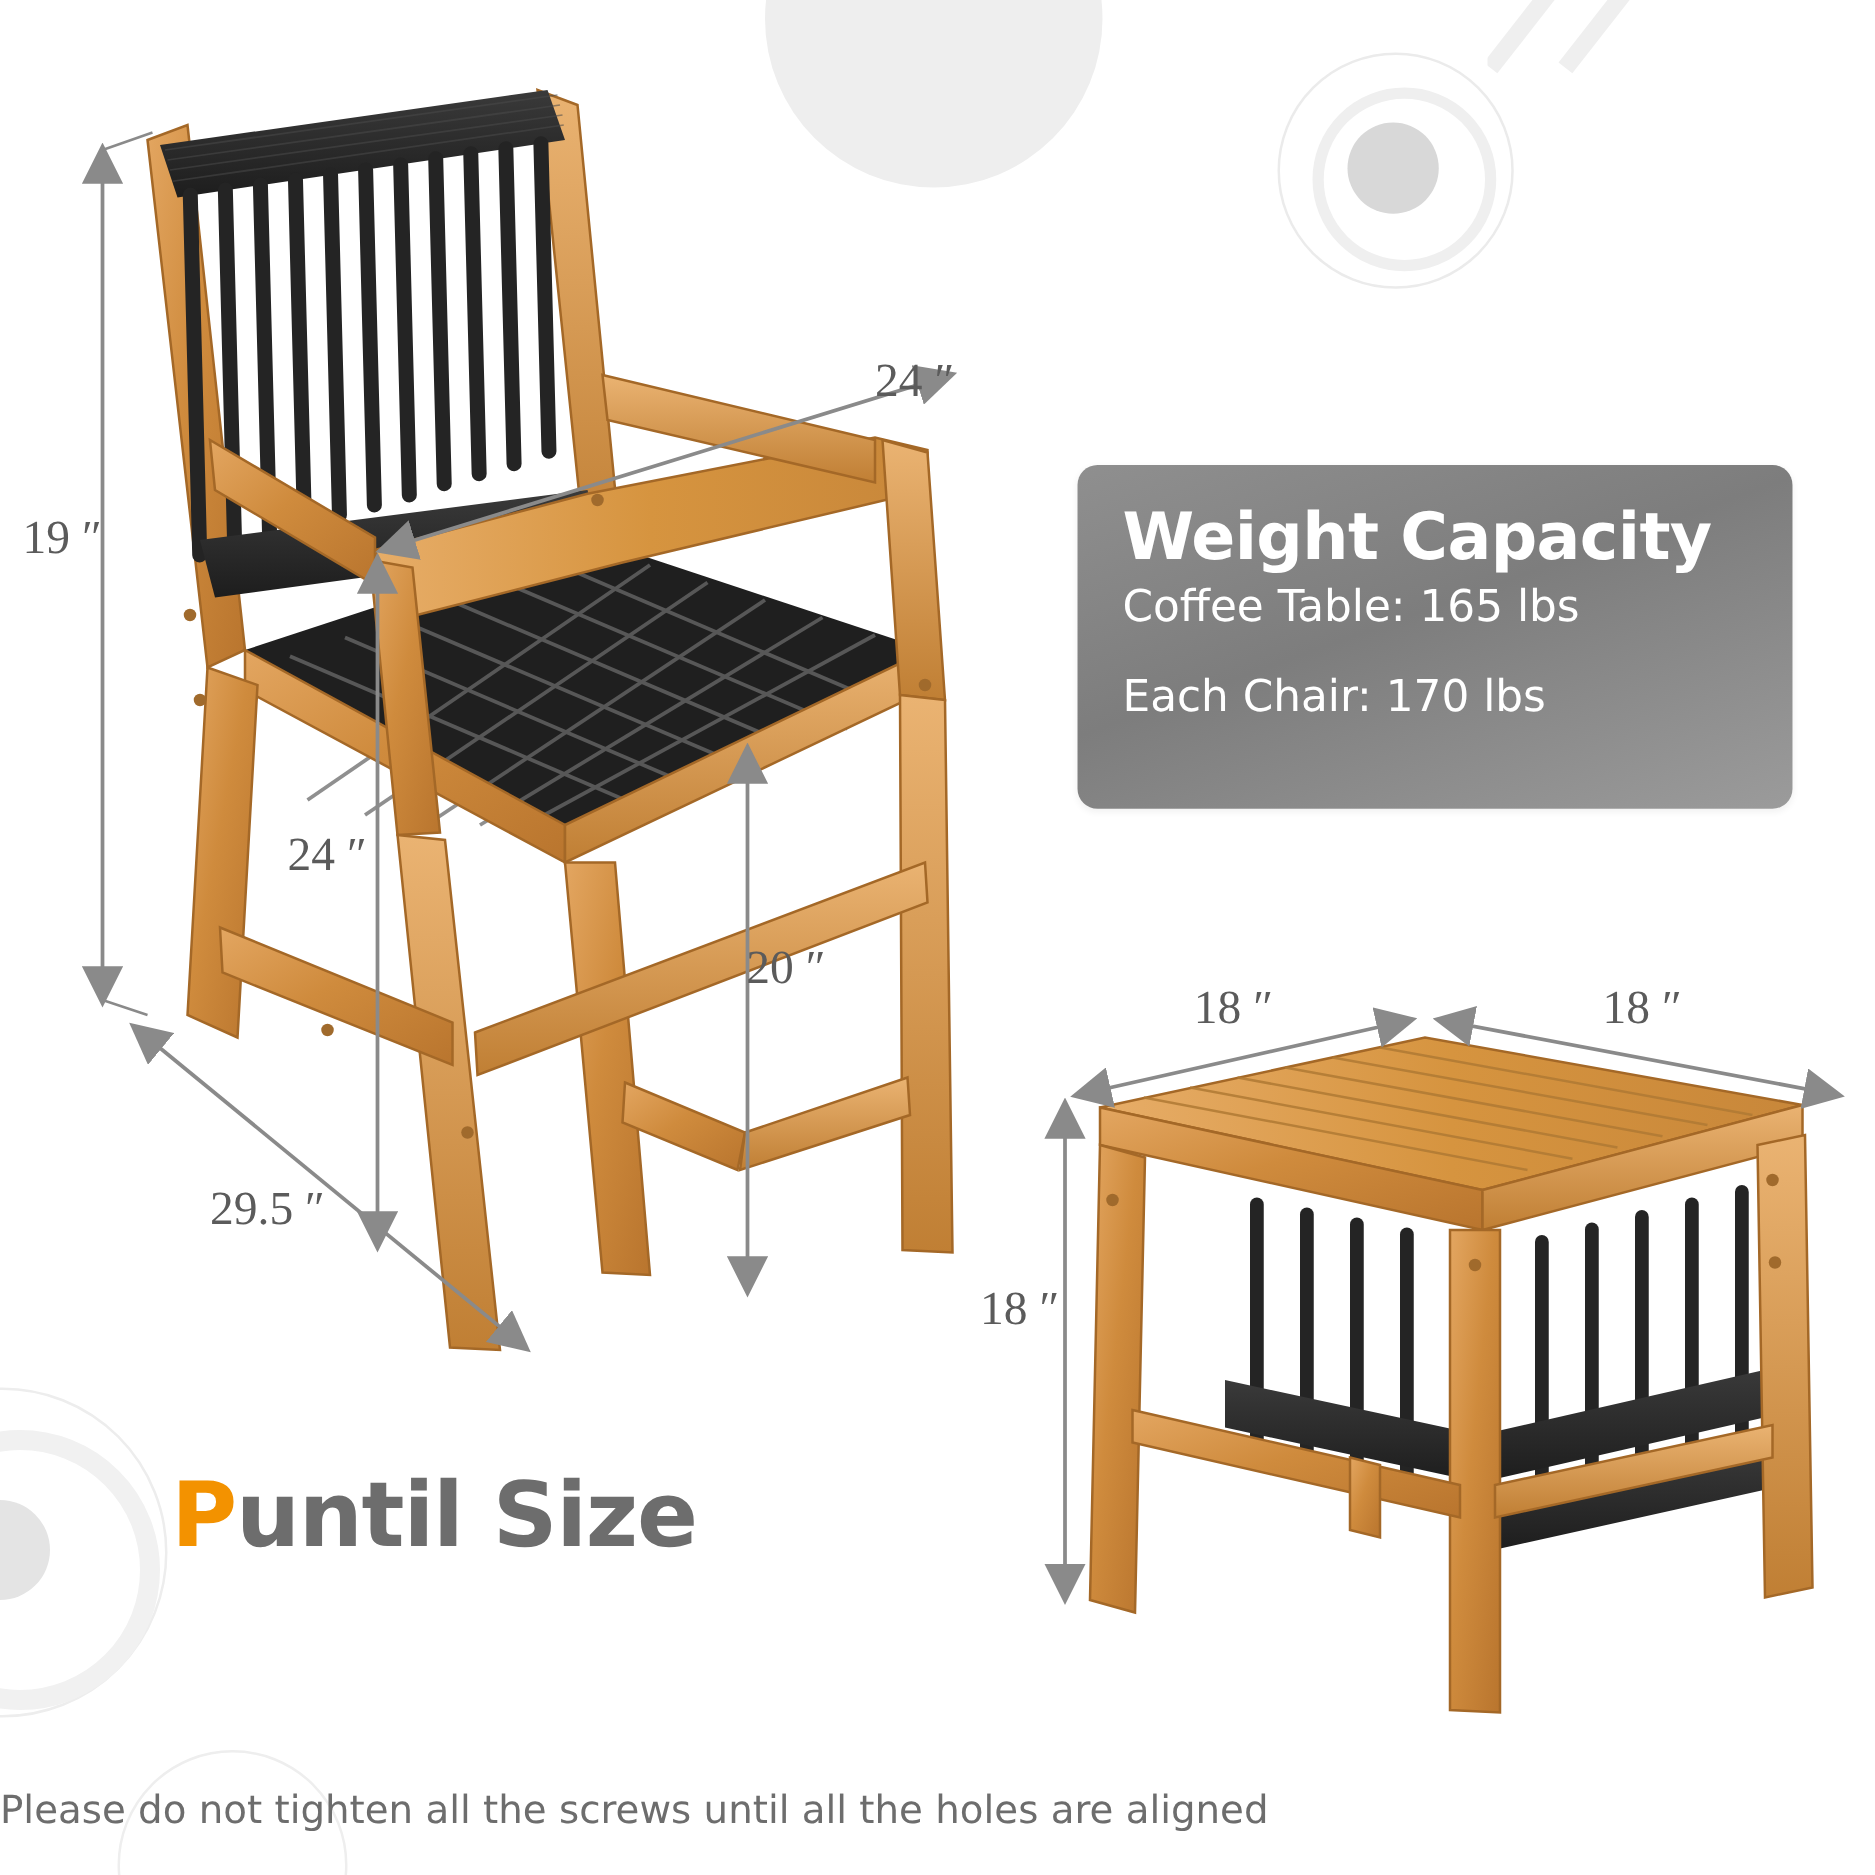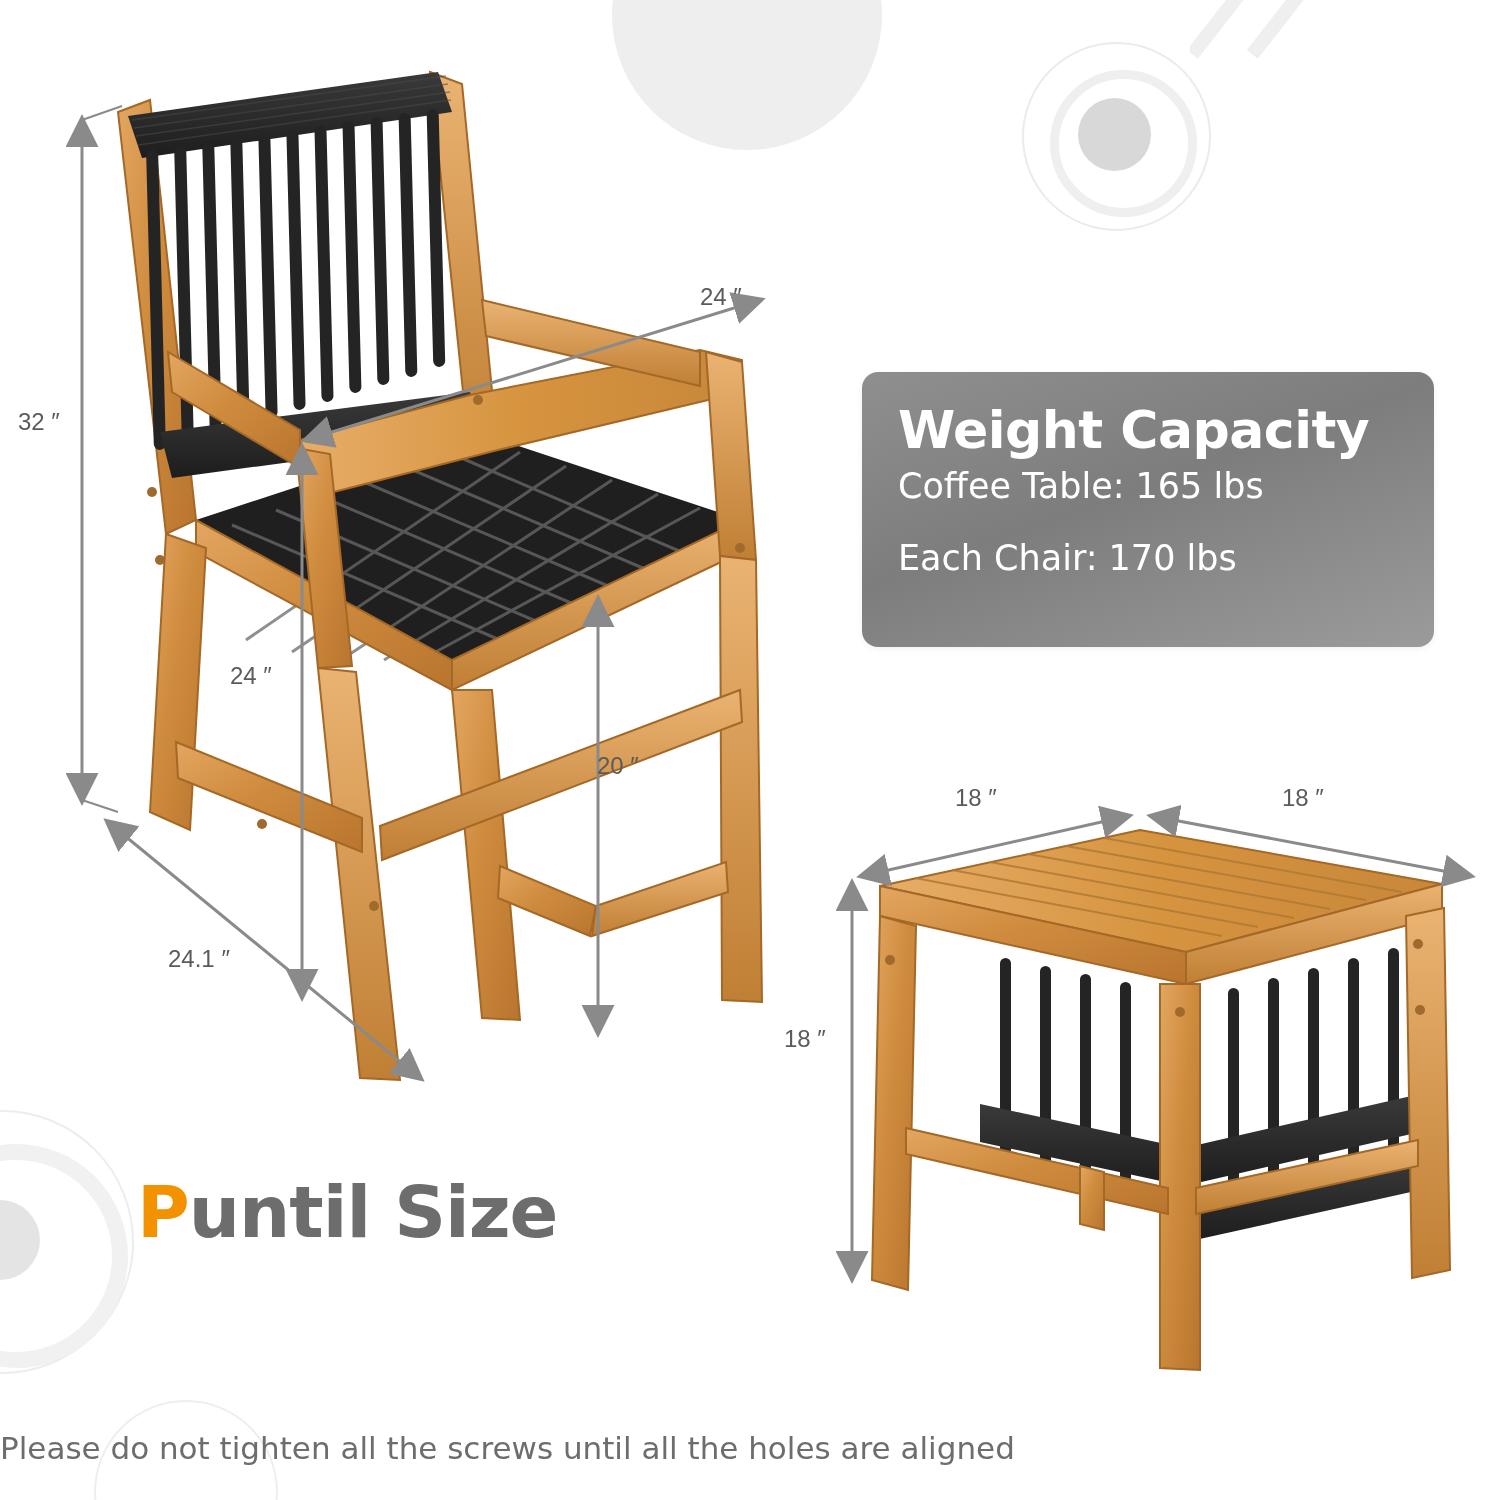--- a/index.html
+++ b/index.html
@@ -22,21 +22,21 @@
   
   .wc-card{position:absolute;left:862px;top:372px;width:572px;height:275px;border-radius:16px;
            background:linear-gradient(160deg,#8f8f8f 0%,#7d7d7d 45%,#9b9b9b 100%);box-shadow:0 2px 6px rgba(0,0,0,.06);}
   .wc-title{position:absolute;left:36px;top:28px;font-size:52px;font-weight:bold;color:#ffffff;letter-spacing:-0.5px;
             font-family:"DejaVu Sans",sans-serif;}
   .wc-line{position:absolute;left:36px;font-size:35px;color:#ffffff;font-family:"DejaVu Sans",sans-serif;}
   .wc-line1{top:94px;}
   .wc-line2{top:166px;}
 
   
-  .dim{position:absolute;color:#5b5b5b;font-size:24px;font-family:Liberation Sans, sans-serif;white-space:nowrap;}
+  .dim{position:absolute;color:#5b5b5b;font-size:38px;font-family:Liberation Serif, serif;white-space:nowrap;}
   .dim-32{left:18px;top:408px;}
   .dim-24top{left:700px;top:283px;}
   .dim-24mid{left:230px;top:662px;}
   .dim-16{left:597px;top:752px;}
   .dim-295{left:168px;top:945px;}
   .dim-18l{left:955px;top:784px;}
   .dim-18r{left:1282px;top:784px;}
   .dim-18v{left:784px;top:1025px;}
 
   
@@ -248,25 +248,25 @@
       <line x1="598" y1="600" x2="598" y2="1032" marker-start="url(#ah2)" marker-end="url(#ah)"></line>
 
       <line x1="862" y1="876" x2="1128" y2="816" marker-start="url(#ah2)" marker-end="url(#ah)"></line>
 
       <line x1="1152" y1="816" x2="1470" y2="876" marker-start="url(#ah2)" marker-end="url(#ah)"></line>
 
       <line x1="852" y1="884" x2="852" y2="1278" marker-start="url(#ah2)" marker-end="url(#ah)"></line>
     </g>
   </svg>
 
-  <div class="dim dim-32">32 ″</div>
+  <div class="dim dim-32">19 ″</div>
   <div class="dim dim-24top">24 ″</div>
   <div class="dim dim-24mid">24 ″</div>
   <div class="dim dim-16">20 ″</div>
-  <div class="dim dim-295">24.1 ″</div>
+  <div class="dim dim-295">29.5 ″</div>
 
   <div class="dim dim-18l">18 ″</div>
   <div class="dim dim-18r">18 ″</div>
   <div class="dim dim-18v">18 ″</div>
 
   <div class="wc-card">
     <div class="wc-title">Weight Capacity</div>
     <div class="wc-line wc-line1">Coffee Table: 165 lbs</div>
     <div class="wc-line wc-line2">Each Chair: 170 lbs</div>
   </div>

